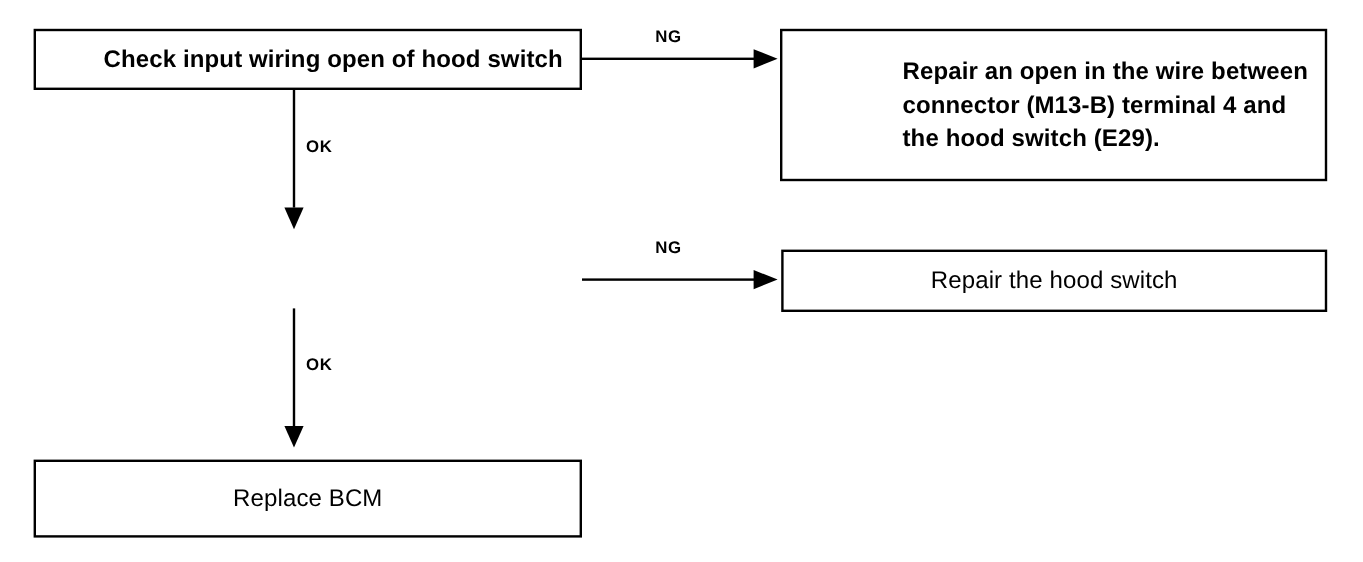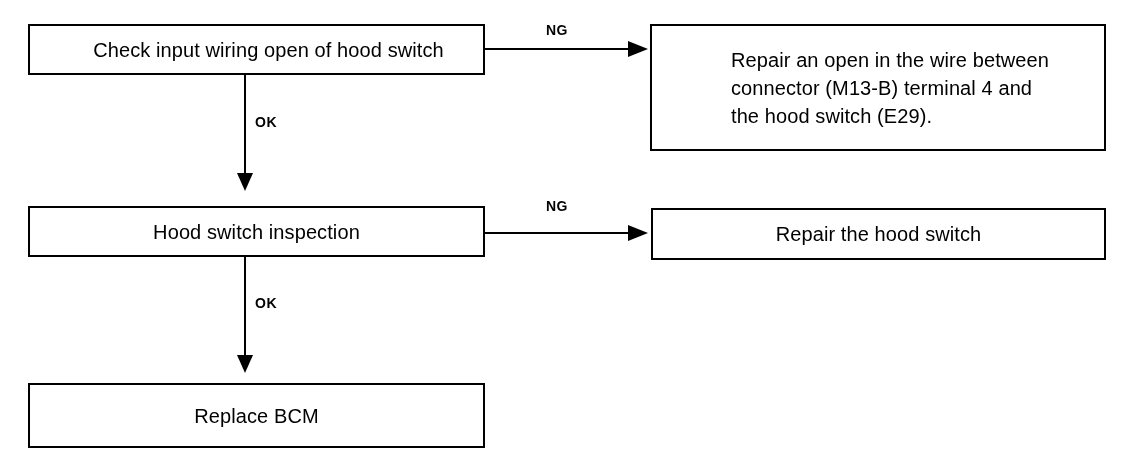--- a/index.html
+++ b/index.html
@@ -29,23 +29,25 @@
     font-size: 20px;
     line-height: 28px;
     color: #000000;
     letter-spacing: 0.1px;
   }
   .node.center {
     justify-content: center;
     text-align: center;
   }
   .node.left {
-    justify-content: center;
+    justify-content: flex-end;
     text-align: left;
     padding-left: 24px;
+    padding-right: 14px;
+    font-weight: bold;
   }
   .node .node-text {
     display: block;
     white-space: pre-line;
   }
 
   
   #node-check-input   { left: 28px;  top: 24px;  width: 457px; height: 51px; }
   #node-repair-open   { left: 650px; top: 24px;  width: 456px; height: 127px; }
   #node-hood-insp     { left: 28px;  top: 206px; width: 457px; height: 51px; }
@@ -113,23 +115,20 @@
   <div class="node left" id="node-check-input">
     <span class="node-text">Check input wiring open of hood switch</span>
   </div>
 
   <div class="node left" id="node-repair-open">
     <span class="node-text">Repair an open in the wire between
 connector (M13-B) terminal 4 and
 the hood switch (E29).</span>
   </div>
 
-  <div class="node center" id="node-hood-insp">
-    <span class="node-text">Hood switch inspection</span>
-  </div>
 
   <div class="node center" id="node-replace-sw">
     <span class="node-text">Repair the hood switch</span>
   </div>
 
   <div class="node center" id="node-replace-bcm">
     <span class="node-text">Replace BCM</span>
   </div>
 
   <div class="vline" id="vline-1"></div>

